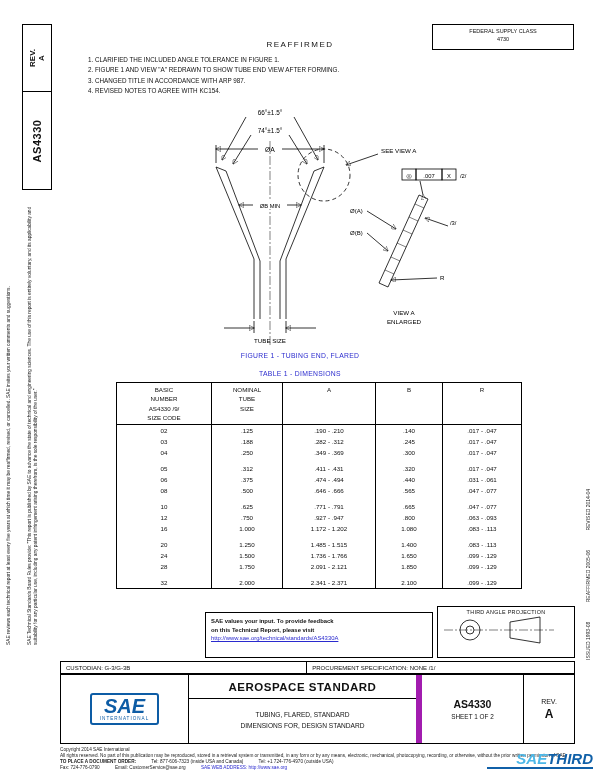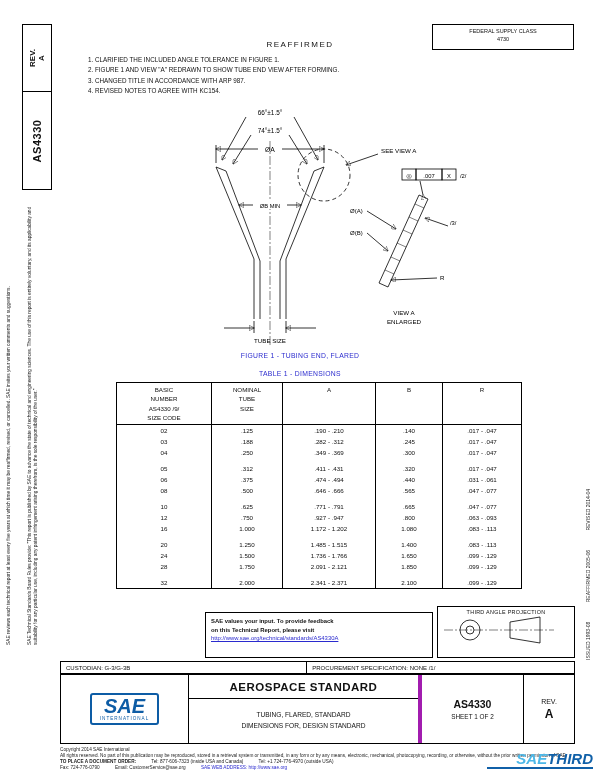--- a/index.html
+++ b/index.html
@@ -61,21 +61,21 @@
   .cust .l{width:48%;border-right:1px solid #000;}
   .cust .r{flex:1;}
 
   
   .tblock{left:60px;top:674px;width:515px;height:70px;display:flex;border-width:1.5px;}
   .tblock>div{box-sizing:border-box;}
   .logo-cell{width:128px;border-right:1px solid #000;display:flex;flex-direction:column;align-items:center;justify-content:center;}
   .sae-logo{border:2px solid #0d5ca5;border-radius:3px;padding:1px 8px 2px;text-align:center;}
   .sae-logo .big{font-size:20px;font-weight:bold;font-style:italic;color:#0d5ca5;line-height:1;}
   .sae-logo .sub{font-size:4.6px;letter-spacing:1px;color:#0d5ca5;}
-  .mid-cell{flex:1;border-right:4px solid #a21caf;display:flex;flex-direction:column;}
+  .mid-cell{flex:1;border-right:6px solid #a21caf;display:flex;flex-direction:column;}
   .as-head{border-bottom:1px solid #000;font-size:11.5px;font-weight:bold;text-align:center;padding:6px 0 5px;letter-spacing:.5px;}
   .doc-title{flex:1;display:flex;flex-direction:column;align-items:center;justify-content:center;font-size:6.6px;line-height:1.6;}
   .num-cell{width:102px;border-right:1px solid #000;display:flex;flex-direction:column;align-items:center;justify-content:center;}
   .num-cell .n{font-size:10.5px;font-weight:bold;}
   .num-cell .s{font-size:6.4px;margin-top:3px;}
   .rev-cell{width:50px;display:flex;flex-direction:column;align-items:center;justify-content:center;}
   .rev-cell .rl{font-size:7px;}
   .rev-cell .rv{font-size:12px;font-weight:bold;margin-top:2px;}
 
   

